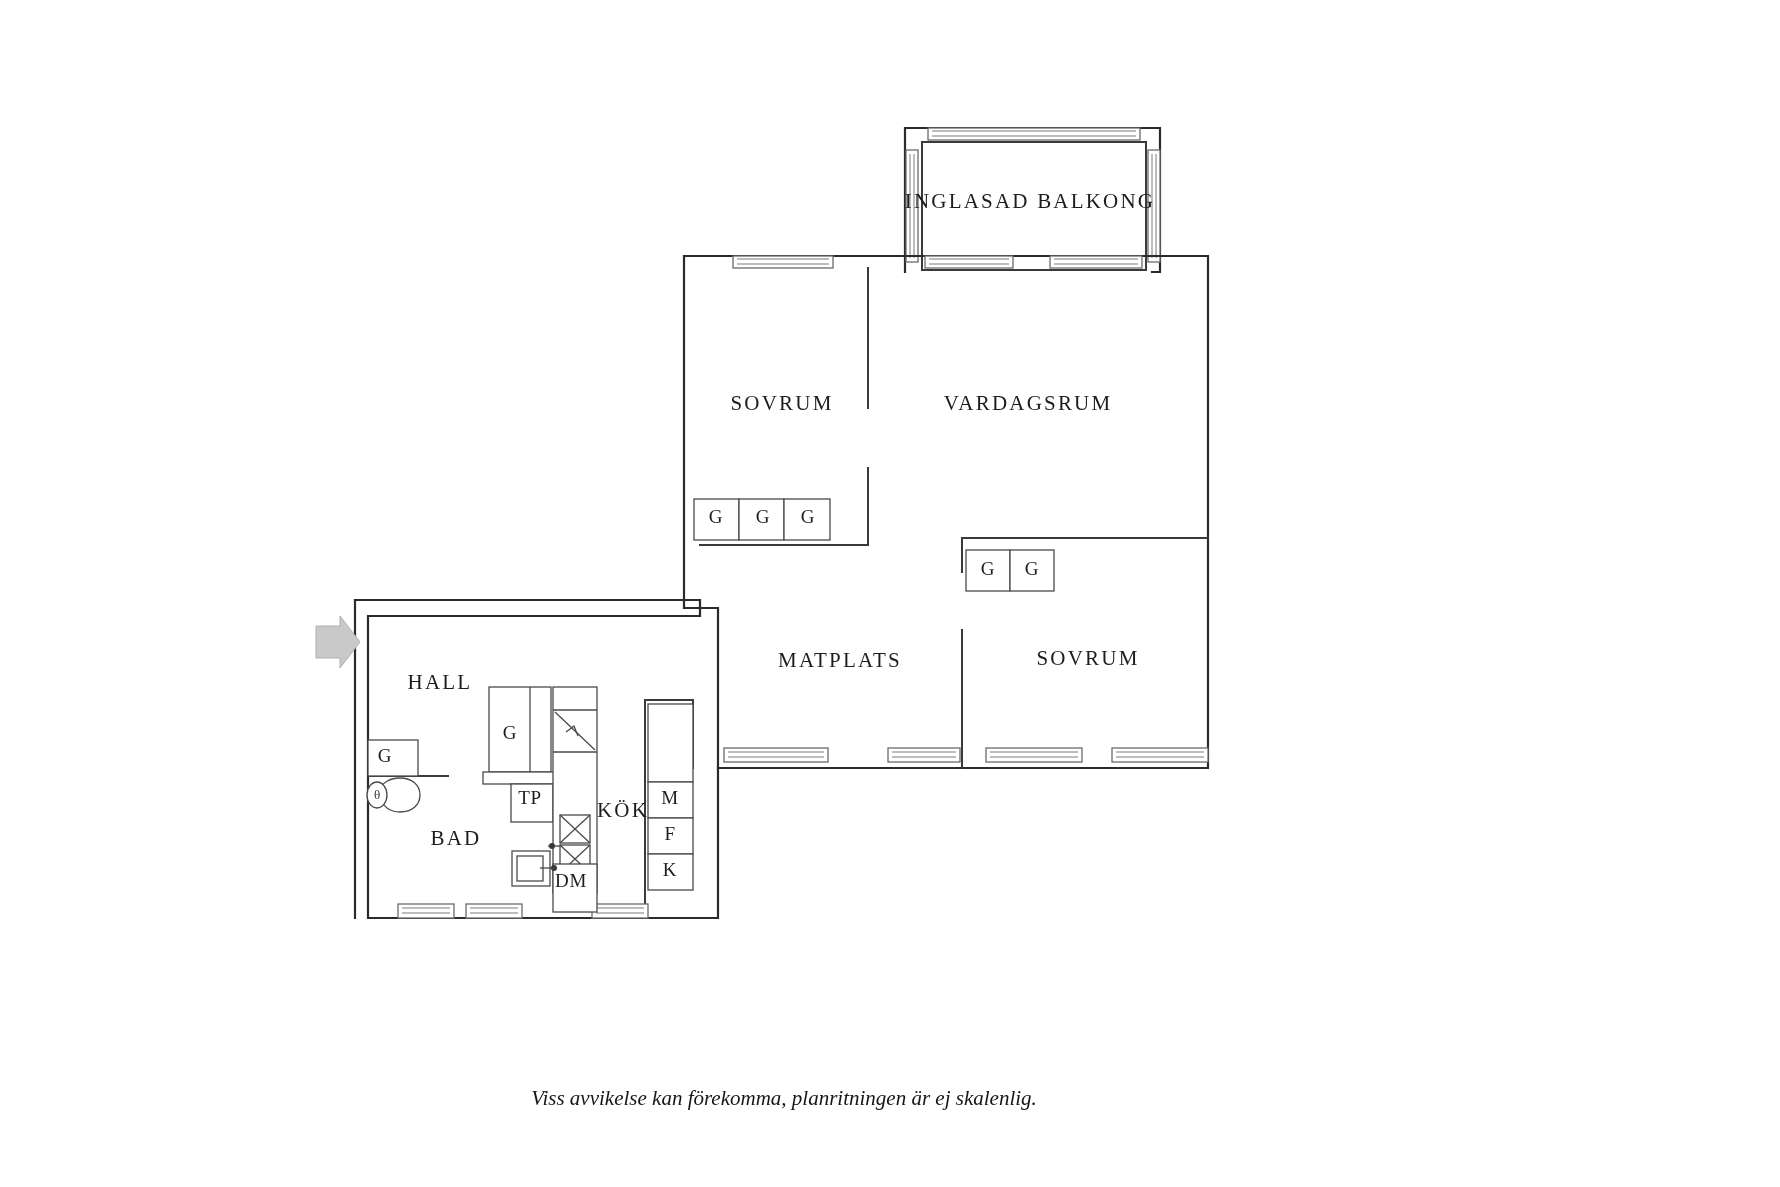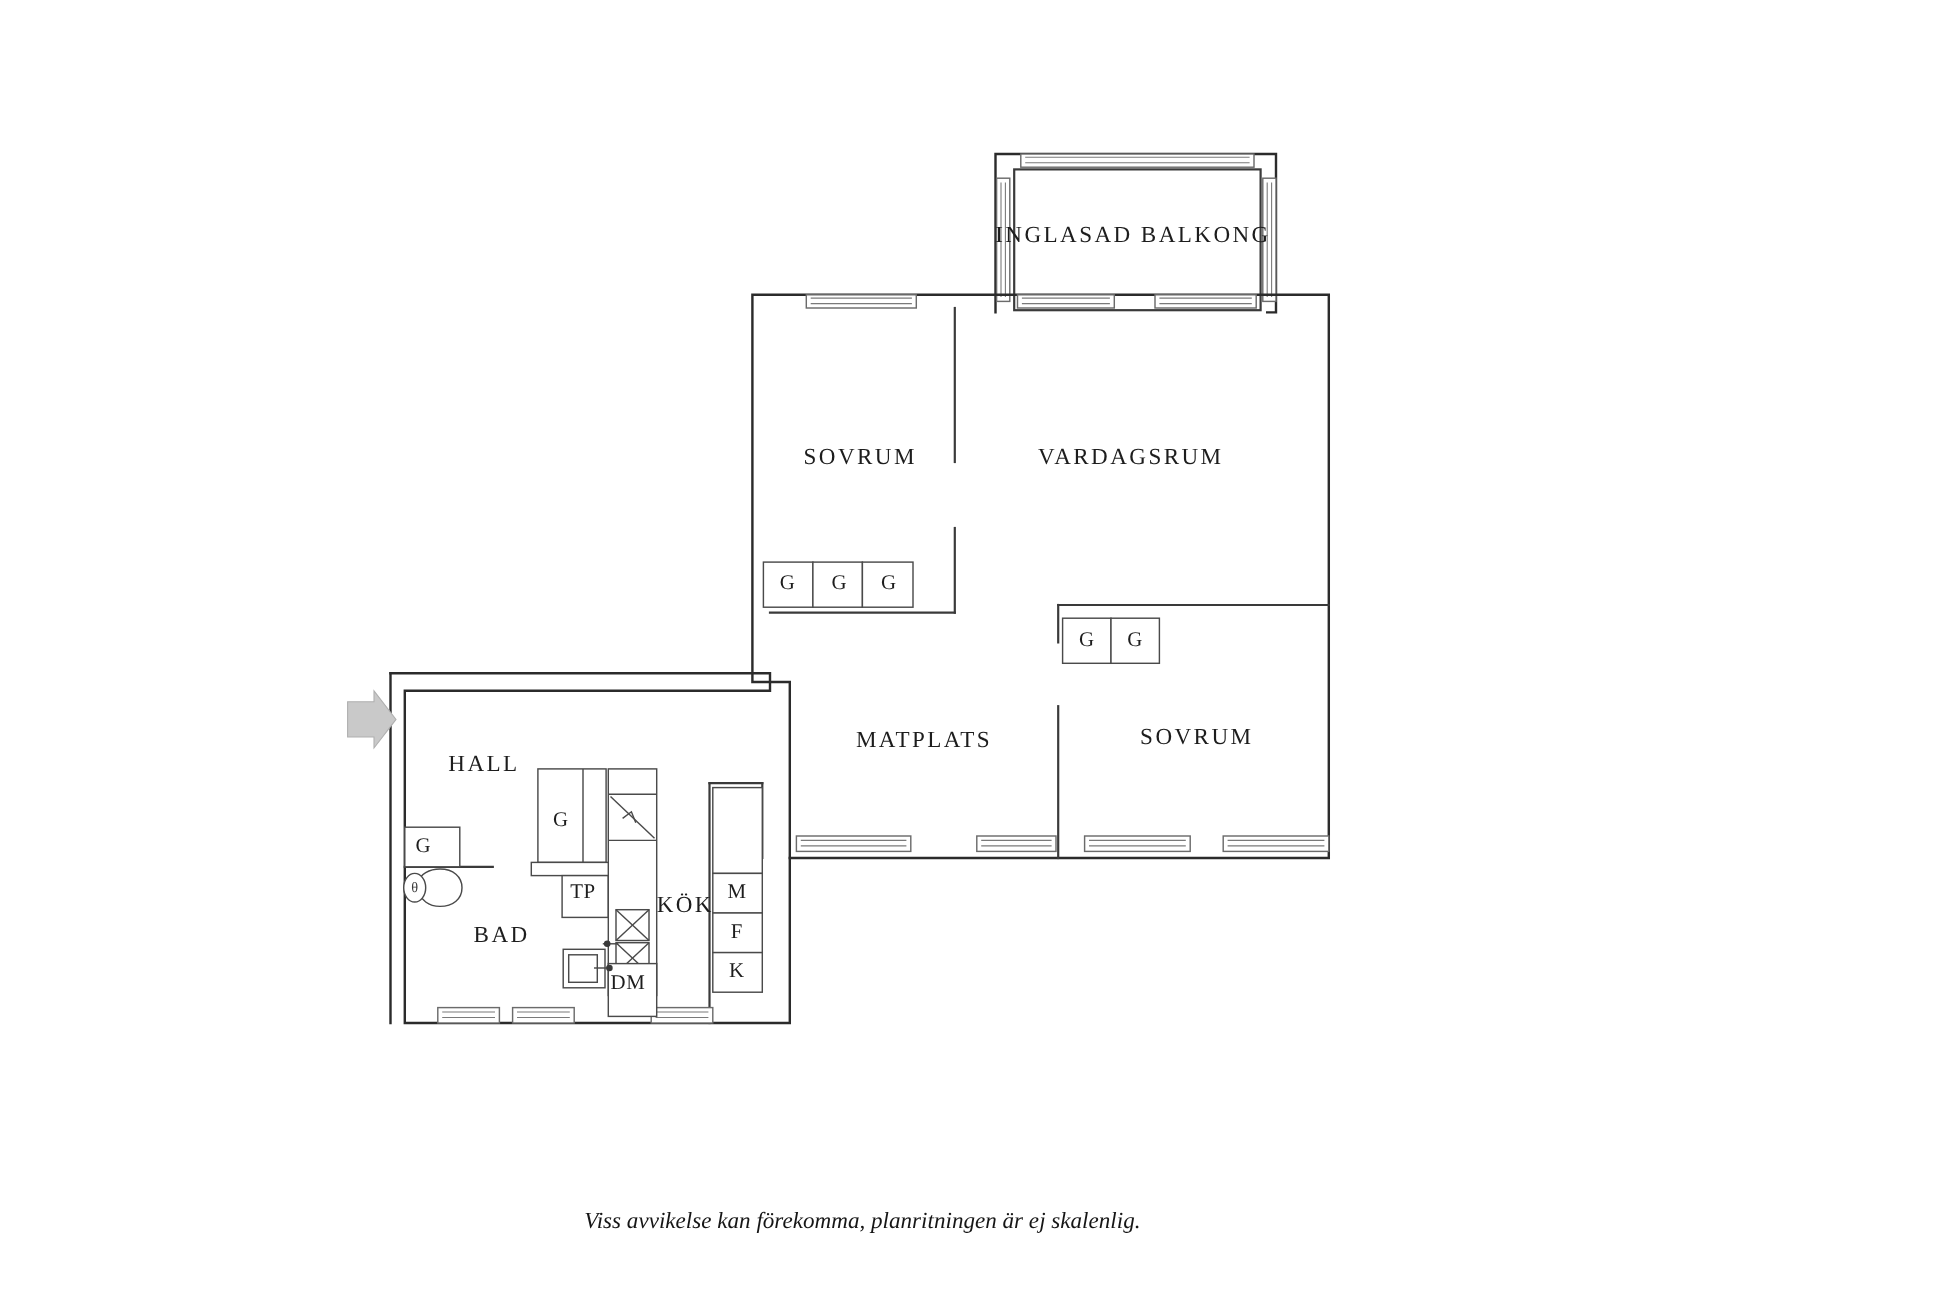--- a/index.html
+++ b/index.html
@@ -10,21 +10,21 @@
   }
   body {
     width: 1780px;
     height: 1187px;
     overflow: hidden;
     font-family: "Liberation Serif", "DejaVu Serif", serif;
     position: relative;
   }
   #plan-root {
     position: absolute;
-    left: 0; top: 12px;
+    left: 0; top: 0;
     width: 1780px;
     height: 1083px;
   }
   svg#floorplan {
     display: block;
     width: 1780px;
     height: 1187px;
   }
   .wall-outer {
     fill: none;

